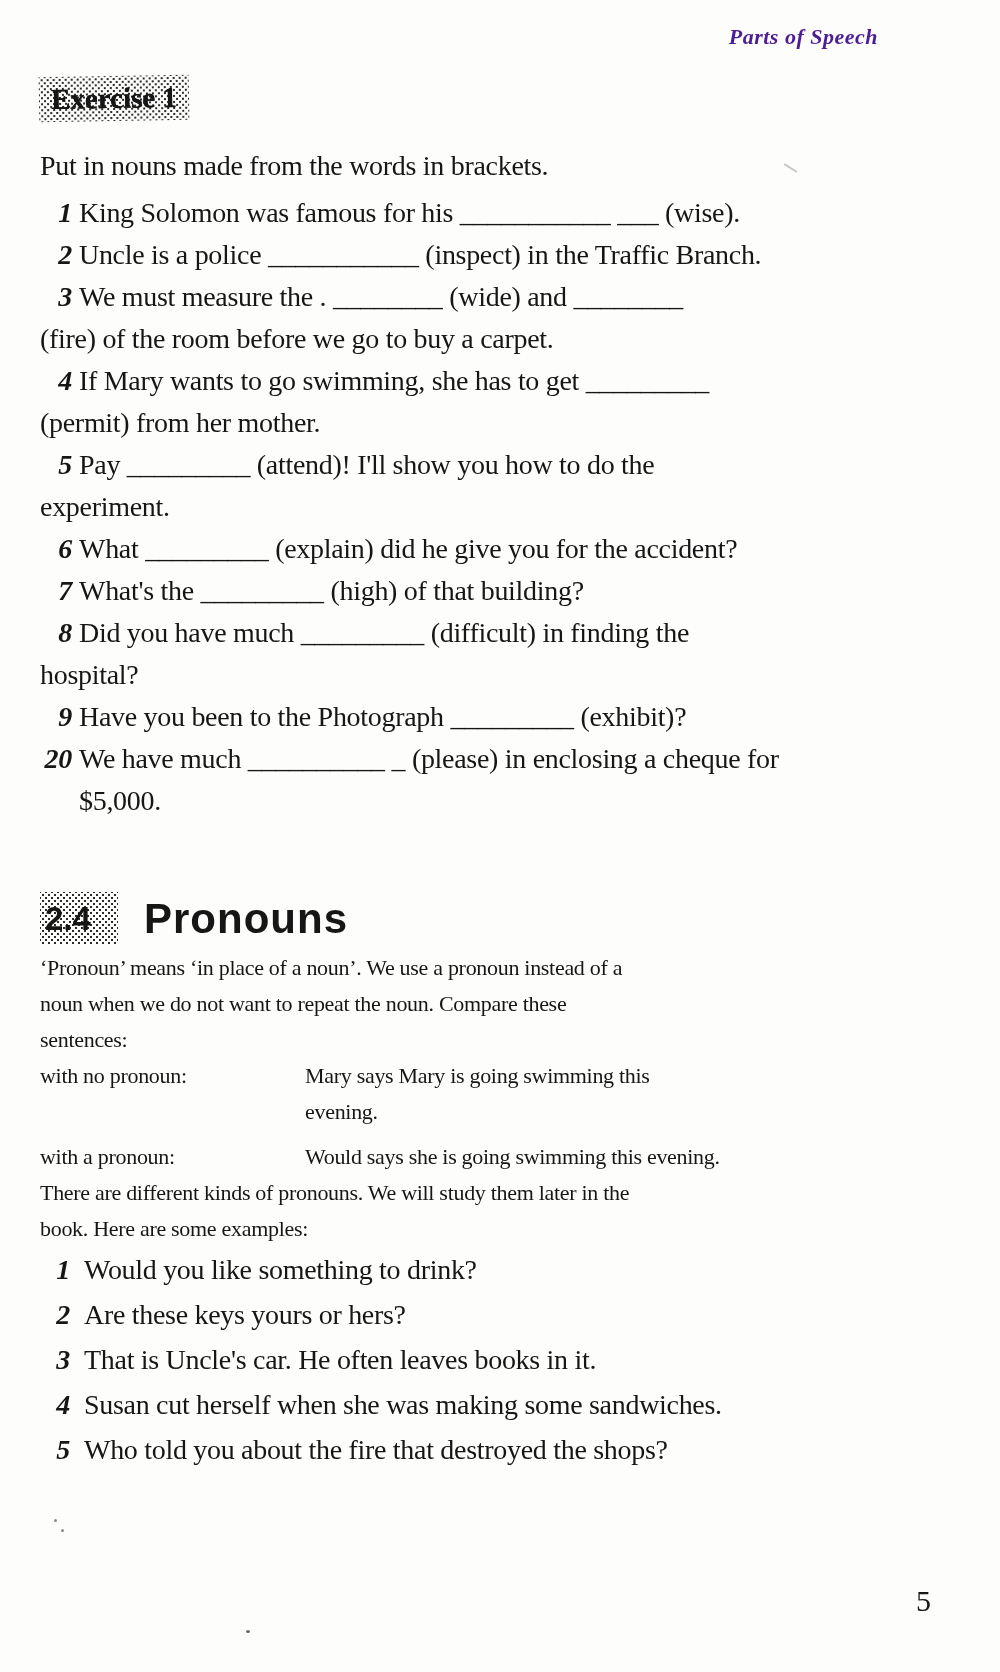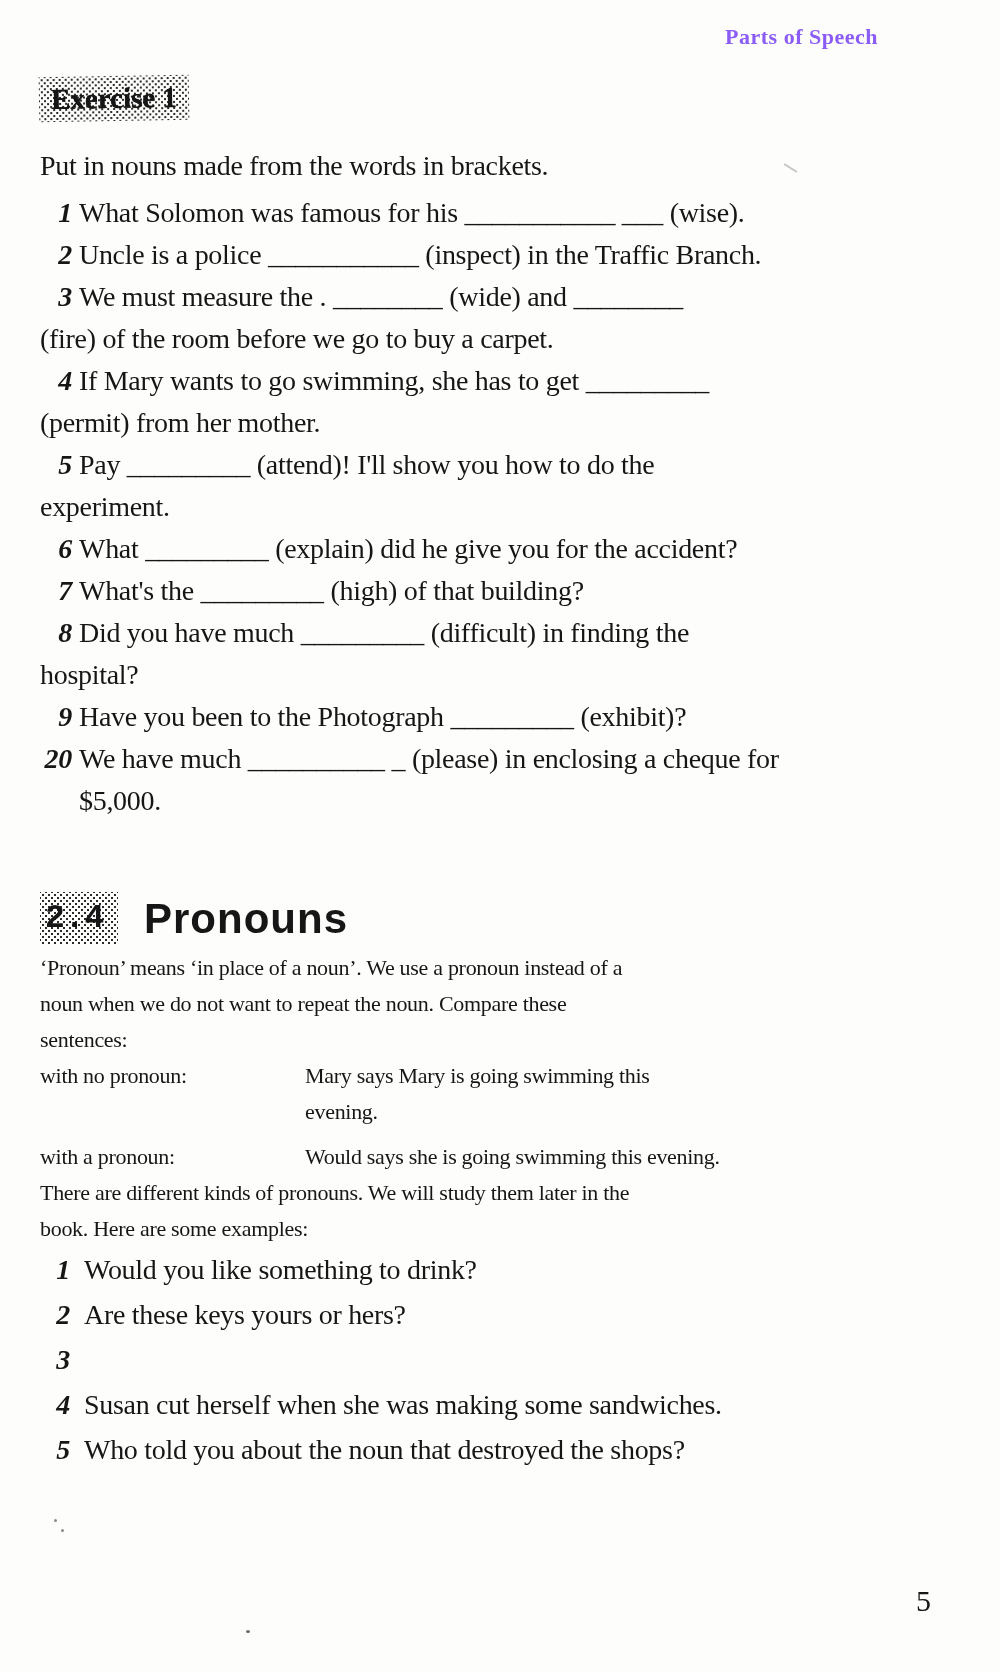--- a/index.html
+++ b/index.html
@@ -4,21 +4,21 @@
 <style>
   html,body{margin:0;padding:0;background:#e8e8e8;}
   .page{
     position:relative;width:1000px;height:1672px;margin:0 auto;
     background:#fdfdfc;color:#161616;overflow:hidden;
     font-family:"Liberation Serif",serif;
   }
   
   .running-header{
     position:absolute;top:24px;right:122px;
-    font-weight:bold;font-size:22px;color:#8b5cf6;
+    font-style:italic;font-weight:bold;font-size:22px;color:#4c1d95;
     letter-spacing:.5px;
   }
   
   .halftone{
     background-image:
       radial-gradient(circle,#2b2b2b 1.05px,rgba(0,0,0,0) 1.5px),
       radial-gradient(circle,#2b2b2b 1.05px,rgba(0,0,0,0) 1.5px);
     background-size:6px 6px;
     background-position:0 0,3px 3px;
   }
@@ -37,21 +37,21 @@
   .ex-row .num{
     flex:none;width:32px;text-align:right;padding-right:7px;
     font-style:italic;font-weight:bold;
   }
   .ex-row.indent .txt{padding-left:39px;}
   
   .section-heading{position:absolute;left:40px;top:892px;display:flex;align-items:center;}
   .section-num{
     width:78px;height:53px;box-sizing:border-box;
     display:flex;align-items:center;padding-left:5px;
-    font-family:Liberation Mono, monospace;font-weight:bold;font-size:33px;
+    font-family:Liberation Sans, sans-serif;font-weight:bold;font-size:33px;
   }
   .section-title{
     font-family:"Liberation Sans",sans-serif;font-weight:bold;font-size:42px;
     margin-left:26px;letter-spacing:1px;
   }
   
   .pronouns-body{
     position:absolute;left:40px;top:950px;width:930px;
     font-size:22px;line-height:36px;letter-spacing:-.3px;
   }
@@ -83,21 +83,21 @@
   <div class="running-header">Parts of Speech</div>
   <div class="scratch"></div>
 
   <div class="exercise-badge halftone">Exercise 1</div>
 
   <div class="instructions">Put in nouns made from the words in brackets.</div>
 
   <div class="ex-list">
     <div class="ex-row">
       <span class="num">1</span>
-      <span class="txt">What Solomon was famous for his ___________ ___ (wise).</span>
+      <span class="txt">King Solomon was famous for his ___________ ___ (wise).</span>
     </div>
     <div class="ex-row">
       <span class="num">2</span>
       <span class="txt">Uncle is a police ___________ (inspect) in the Traffic Branch.</span>
     </div>
     <div class="ex-row">
       <span class="num">3</span>
       <span class="txt">We must measure the . ________ (wide) and ________</span>
     </div>
     <div class="ex-row cont">
@@ -178,28 +178,29 @@
     <div class="exm-row">
       <span class="num">1</span>
       <span class="txt">Would you like something to drink?</span>
     </div>
     <div class="exm-row">
       <span class="num">2</span>
       <span class="txt">Are these keys yours or hers?</span>
     </div>
     <div class="exm-row">
       <span class="num">3</span>
+      <span class="txt"><span class="u">That</span><span> is Uncle's car. </span><span class="u">He</span><span> often leaves books in it.</span></span>
     </div>
     <div class="exm-row">
       <span class="num">4</span>
       <span class="txt"><span>Susan cut herself when </span><span class="u">she</span><span> was making some sandwiches.</span></span>
     </div>
     <div class="exm-row">
       <span class="num">5</span>
-      <span class="txt">Who told you about the noun that destroyed the shops?</span>
+      <span class="txt">Who told you about the fire that destroyed the shops?</span>
     </div>
   </div>
 
   <div class="page-number">5</div>
 
   <span class="speck s1"></span>
   <span class="speck s2"></span>
   <span class="speck s3"></span>
 
 </div>

